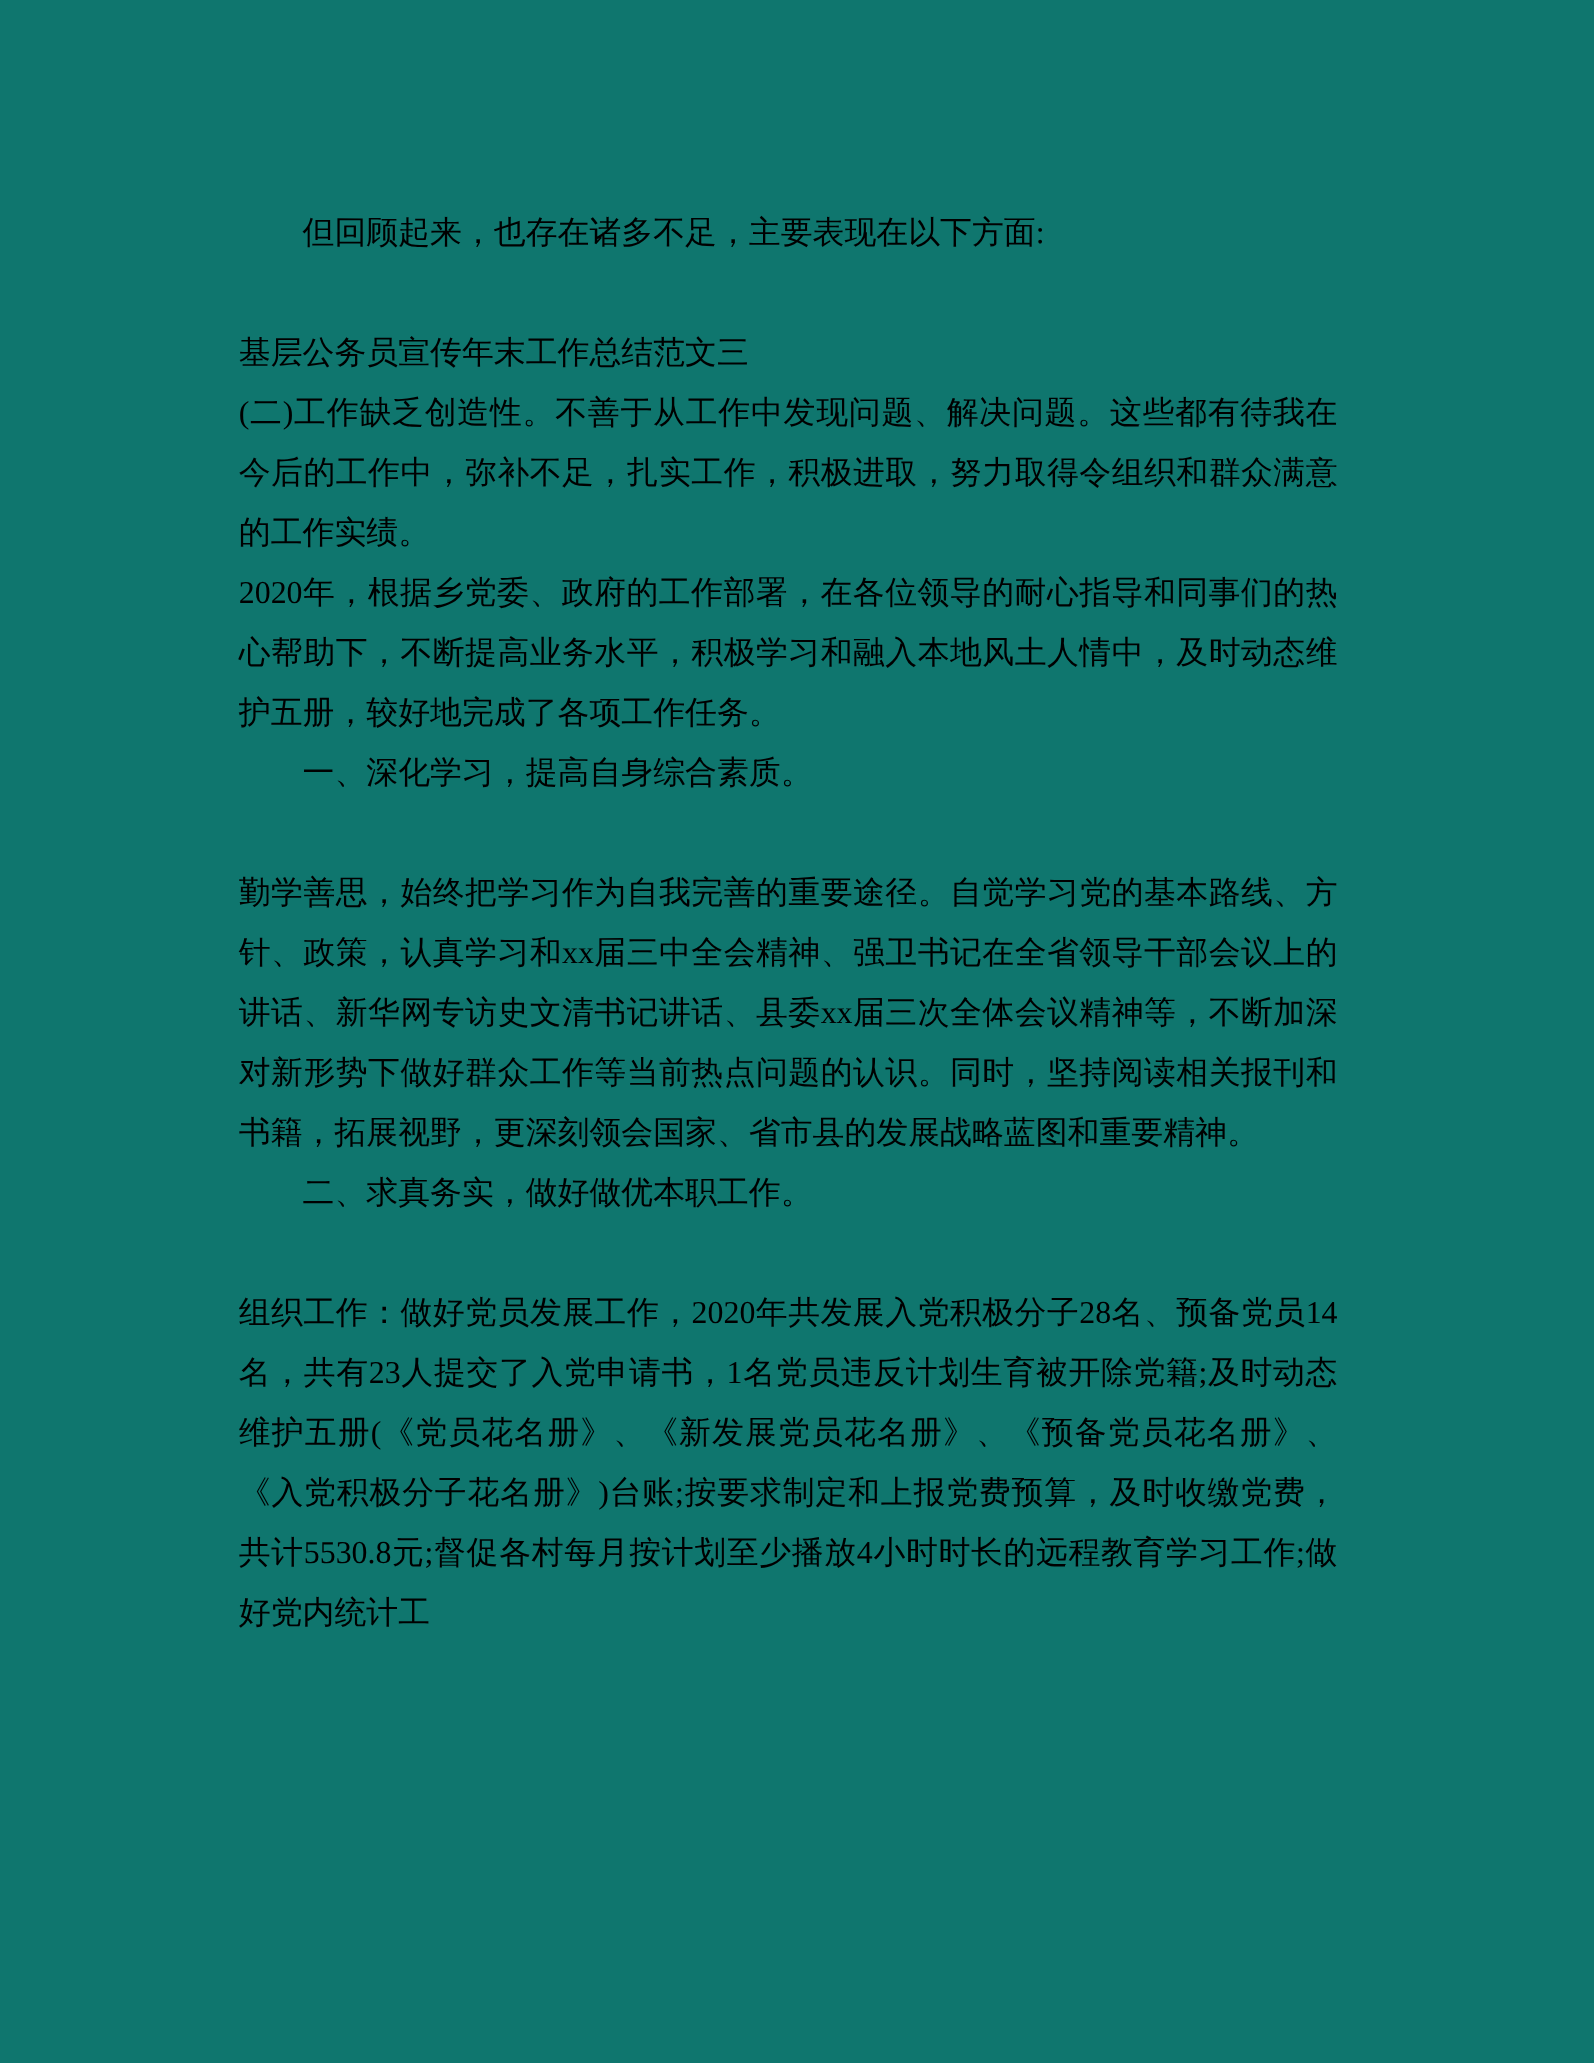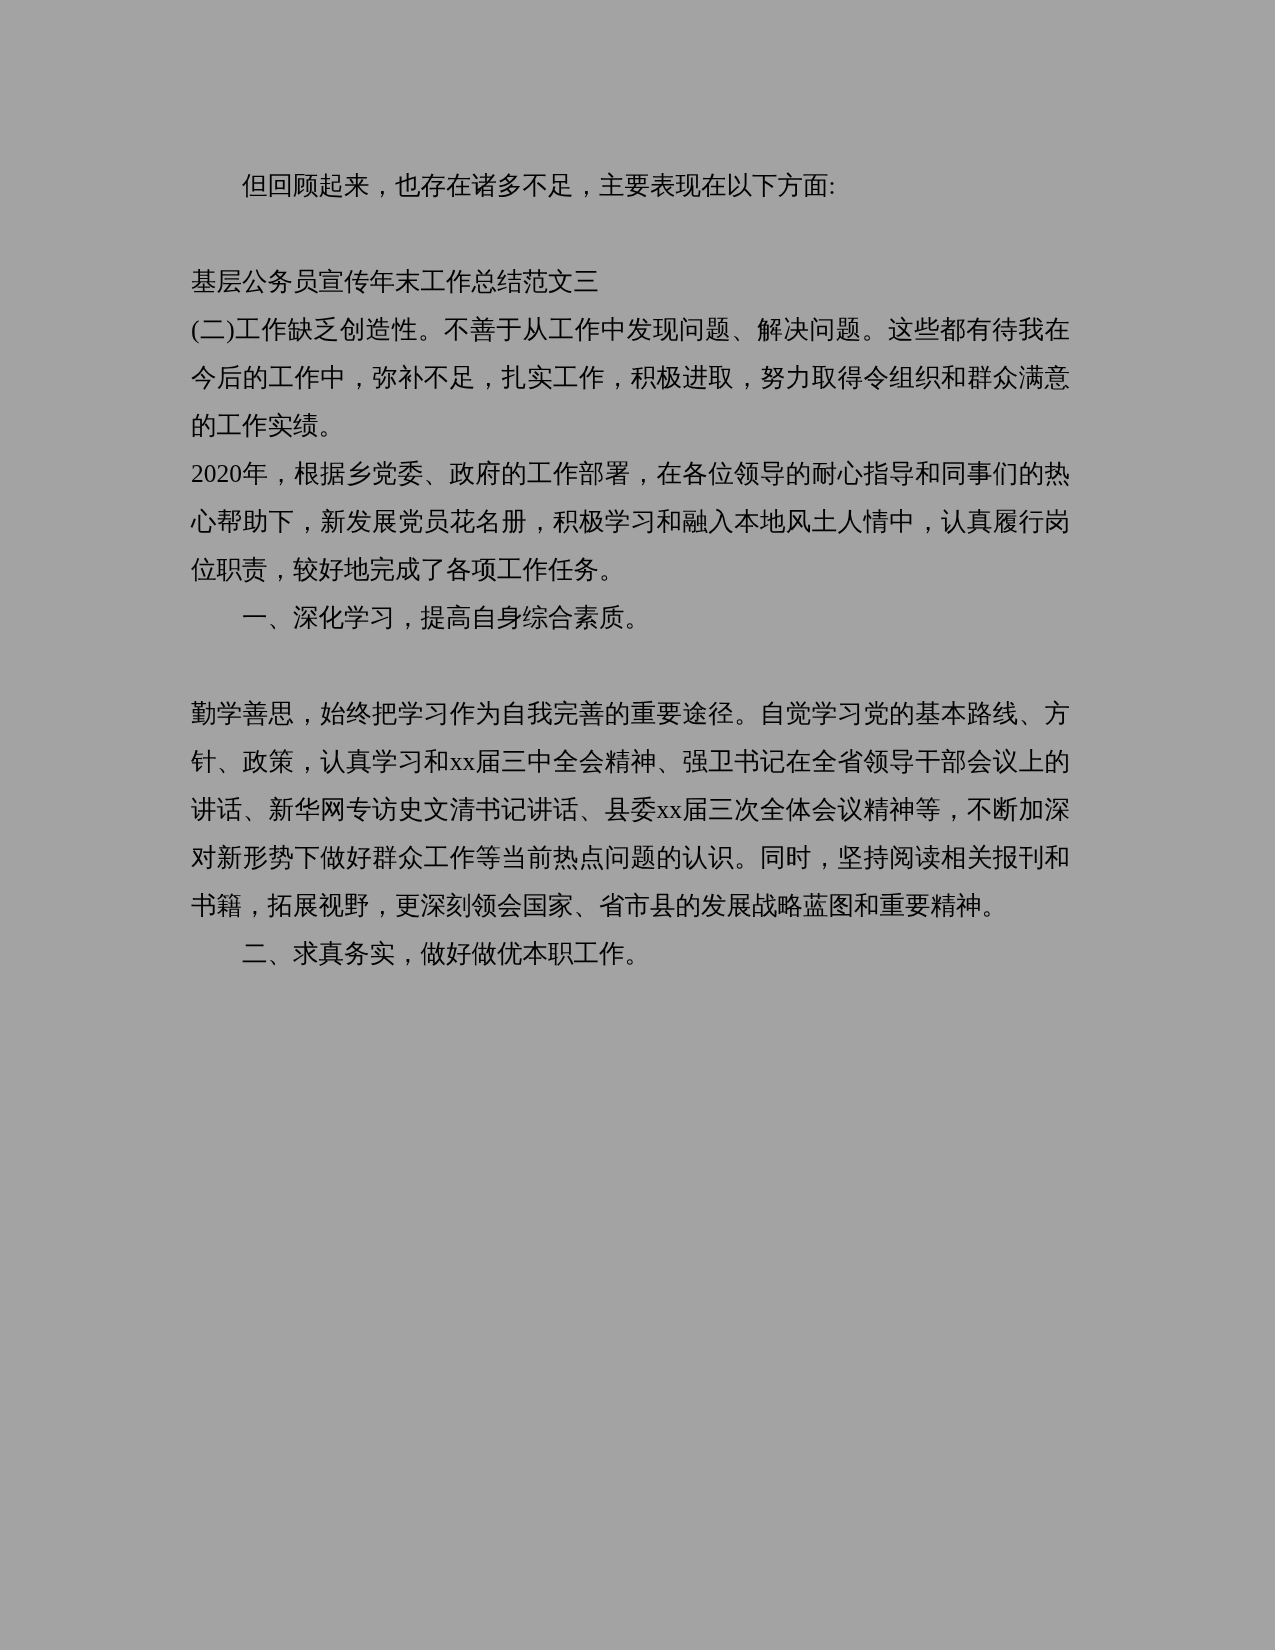--- a/index.html
+++ b/index.html
@@ -10,21 +10,21 @@
   body {
     width: 1275px;
     height: 1650px;
     font-family: "Liberation Serif", "DejaVu Serif", serif;
   }
   .doc-page {
     box-sizing: border-box;
     width: 1275px;
     height: 1650px;
     padding: 162px 205px 0 191px;
-    background: #a3a3a3;
+    background: #0f766e;
     color: #000000;
     overflow: hidden;
   }
   .doc-page p {
     margin: 0;
     font-size: 25.5px;
     line-height: 48px;
     text-align: justify;
     text-justify: inter-ideograph;
     word-break: break-all;
@@ -40,21 +40,22 @@
 <body>
 
 <div class="doc-page">
   <p class="indent gap">但回顾起来，也存在诸多不足，主要表现在以下方面:</p>
 
 
   <p>基层公务员宣传年末工作总结范文三</p>
 
   <p>(二)工作缺乏创造性。不善于从工作中发现问题、解决问题。这些都有待我在今后的工作中，弥补不足，扎实工作，积极进取，努力取得令组织和群众满意的工作实绩。</p>
 
-  <p>2020年，根据乡党委、政府的工作部署，在各位领导的耐心指导和同事们的热心帮助下，新发展党员花名册，积极学习和融入本地风土人情中，认真履行岗位职责，较好地完成了各项工作任务。</p>
+  <p>2020年，根据乡党委、政府的工作部署，在各位领导的耐心指导和同事们的热心帮助下，不断提高业务水平，积极学习和融入本地风土人情中，及时动态维护五册，较好地完成了各项工作任务。</p>
 
   <p class="indent gap">一、深化学习，提高自身综合素质。</p>
 
   <p>勤学善思，始终把学习作为自我完善的重要途径。自觉学习党的基本路线、方针、政策，认真学习和xx届三中全会精神、强卫书记在全省领导干部会议上的讲话、新华网专访史文清书记讲话、县委xx届三次全体会议精神等，不断加深对新形势下做好群众工作等当前热点问题的认识。同时，坚持阅读相关报刊和书籍，拓展视野，更深刻领会国家、省市县的发展战略蓝图和重要精神。</p>
 
   <p class="indent gap">二、求真务实，做好做优本职工作。</p>
 
+  <p>组织工作：做好党员发展工作，2020年共发展入党积极分子28名、预备党员14名，共有23人提交了入党申请书，1名党员违反计划生育被开除党籍;及时动态维护五册(《党员花名册》、《新发展党员花名册》、《预备党员花名册》、《入党积极分子花名册》)台账;按要求制定和上报党费预算，及时收缴党费，共计5530.8元;督促各村每月按计划至少播放4小时时长的远程教育学习工作;做好党内统计工</p>
 </div>
 
 </body></html>

